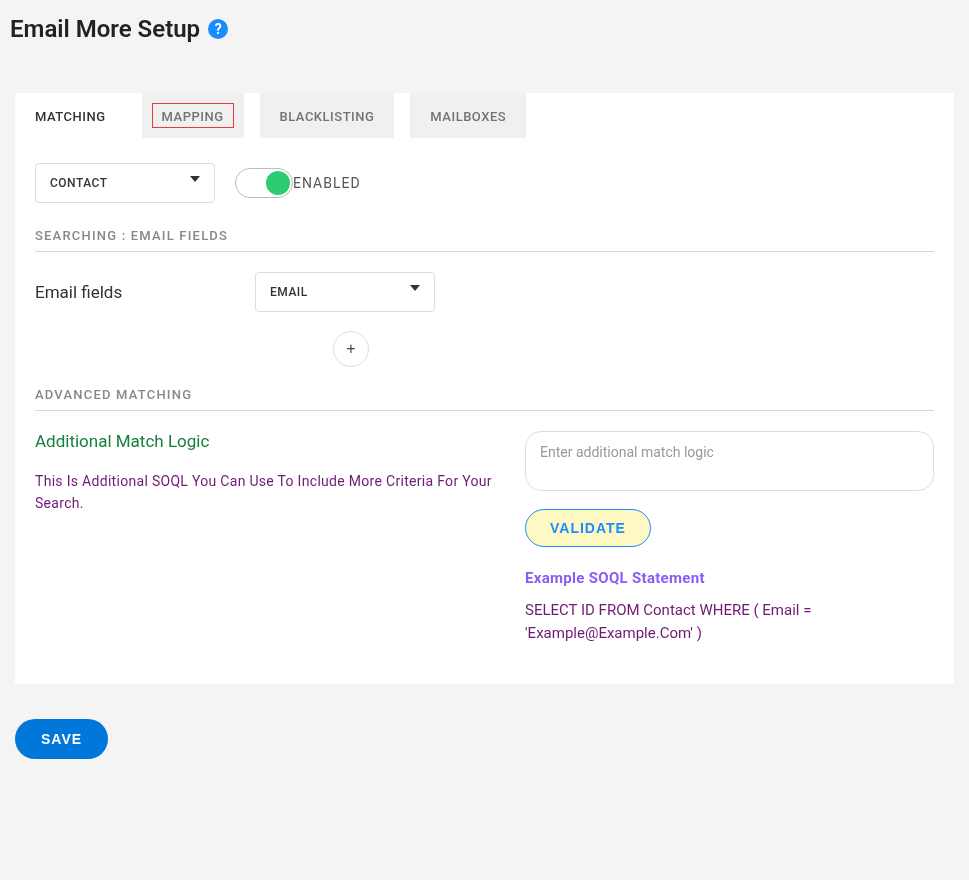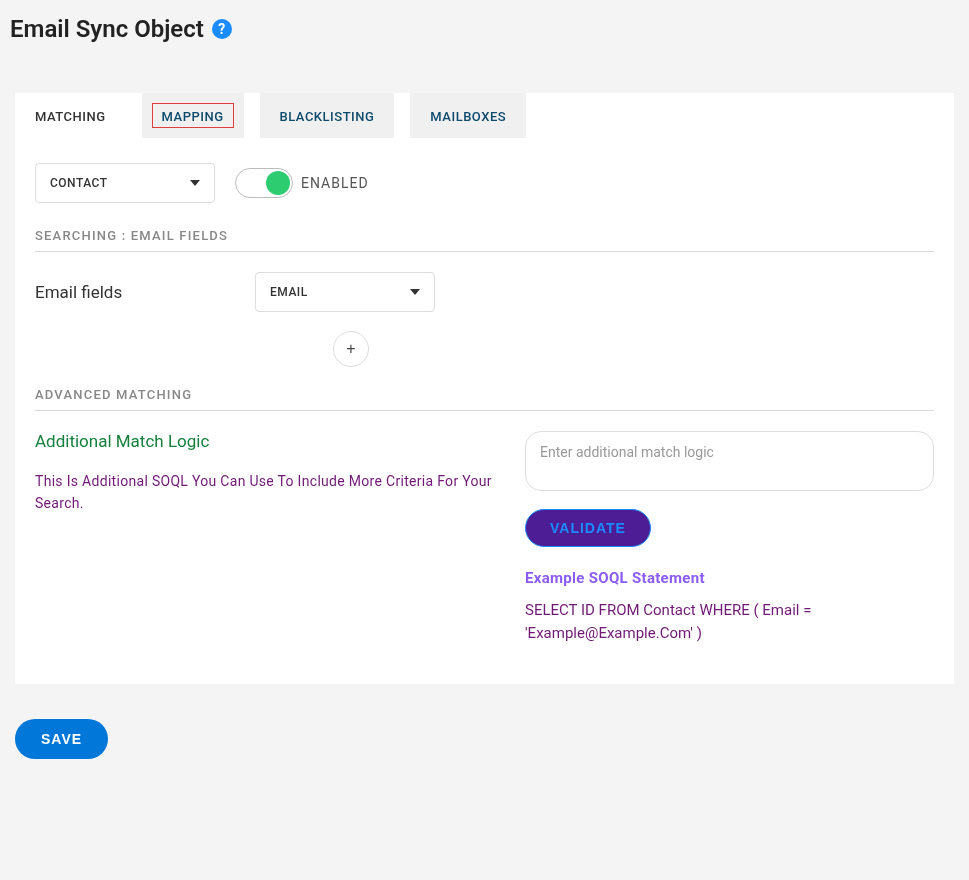--- a/index.html
+++ b/index.html
@@ -45,21 +45,21 @@
     .tabs {
       display: flex;
       border-bottom: 0;
       gap: 16px;
     }
     .tab {
       padding: 16px 20px 14px 20px;
       font-size: 13px;
       font-weight: 500;
       letter-spacing: 0.5px;
-      color: #0c4a6e;
+      color: #737373;
       cursor: pointer;
       text-transform: uppercase;
       background: #f0f0f0;
     }
     .tab.active {
       background: #fff;
       color: #333;
     }
     .tab.highlighted {
       position: relative;
@@ -83,21 +83,20 @@
       gap: 20px;
       margin-bottom: 25px;
     }
     .label {
       font-size: 17px;
       color: #333;
       min-width: 200px;
     }
     .select {
       display: flex;
-      align-items: center;
       justify-content: space-between;
       border: 1px solid #ddd;
       border-radius: 4px;
       padding: 12px 14px;
       width: 180px;
       font-size: 12px;
       font-weight: 500;
       letter-spacing: 0.5px;
       cursor: pointer;
       background: #fff;
@@ -106,21 +105,20 @@
     .caret {
       width: 0;
       height: 0;
       border-left: 5px solid transparent;
       border-right: 5px solid transparent;
       border-top: 6px solid #333;
     }
     .toggle-wrap {
       display: flex;
       align-items: center;
-      gap: 8px;
     }
     .toggle {
       width: 58px;
       height: 30px;
       border: 1px solid #bbb;
       border-radius: 999px;
       position: relative;
       cursor: pointer;
       background: #fff;
     }
@@ -203,21 +201,21 @@
       font-size: 14px;
       font-family: inherit;
       resize: none;
       color: #333;
     }
     .textarea::placeholder {
       color: #999;
     }
     .validate-btn {
       margin-top: 14px;
-      background: #4c1d95;
+      background: #fef9c3;
       color: #1a8cff;
       border: 1.5px solid #1a8cff;
       border-radius: 22px;
       padding: 10px 24px;
       font-size: 14px;
       font-weight: 700;
       letter-spacing: 1px;
       cursor: pointer;
       text-align: right;
     }
@@ -246,21 +244,21 @@
       letter-spacing: 1px;
       cursor: pointer;
     }
   </style>
 </head>
 <body>
 
 
 
 <div class="page-header">
-  <h1 class="page-title">Email Sync Object</h1>
+  <h1 class="page-title">Email More Setup</h1>
   <span class="help-icon">?</span>
 </div>
 
 <div class="panel">
   <div class="tabs">
     <div class="tab active">MATCHING</div>
     <div class="tab highlighted">MAPPING</div>
     <div class="tab">BLACKLISTING</div>
     <div class="tab">MAILBOXES</div>
   </div>

